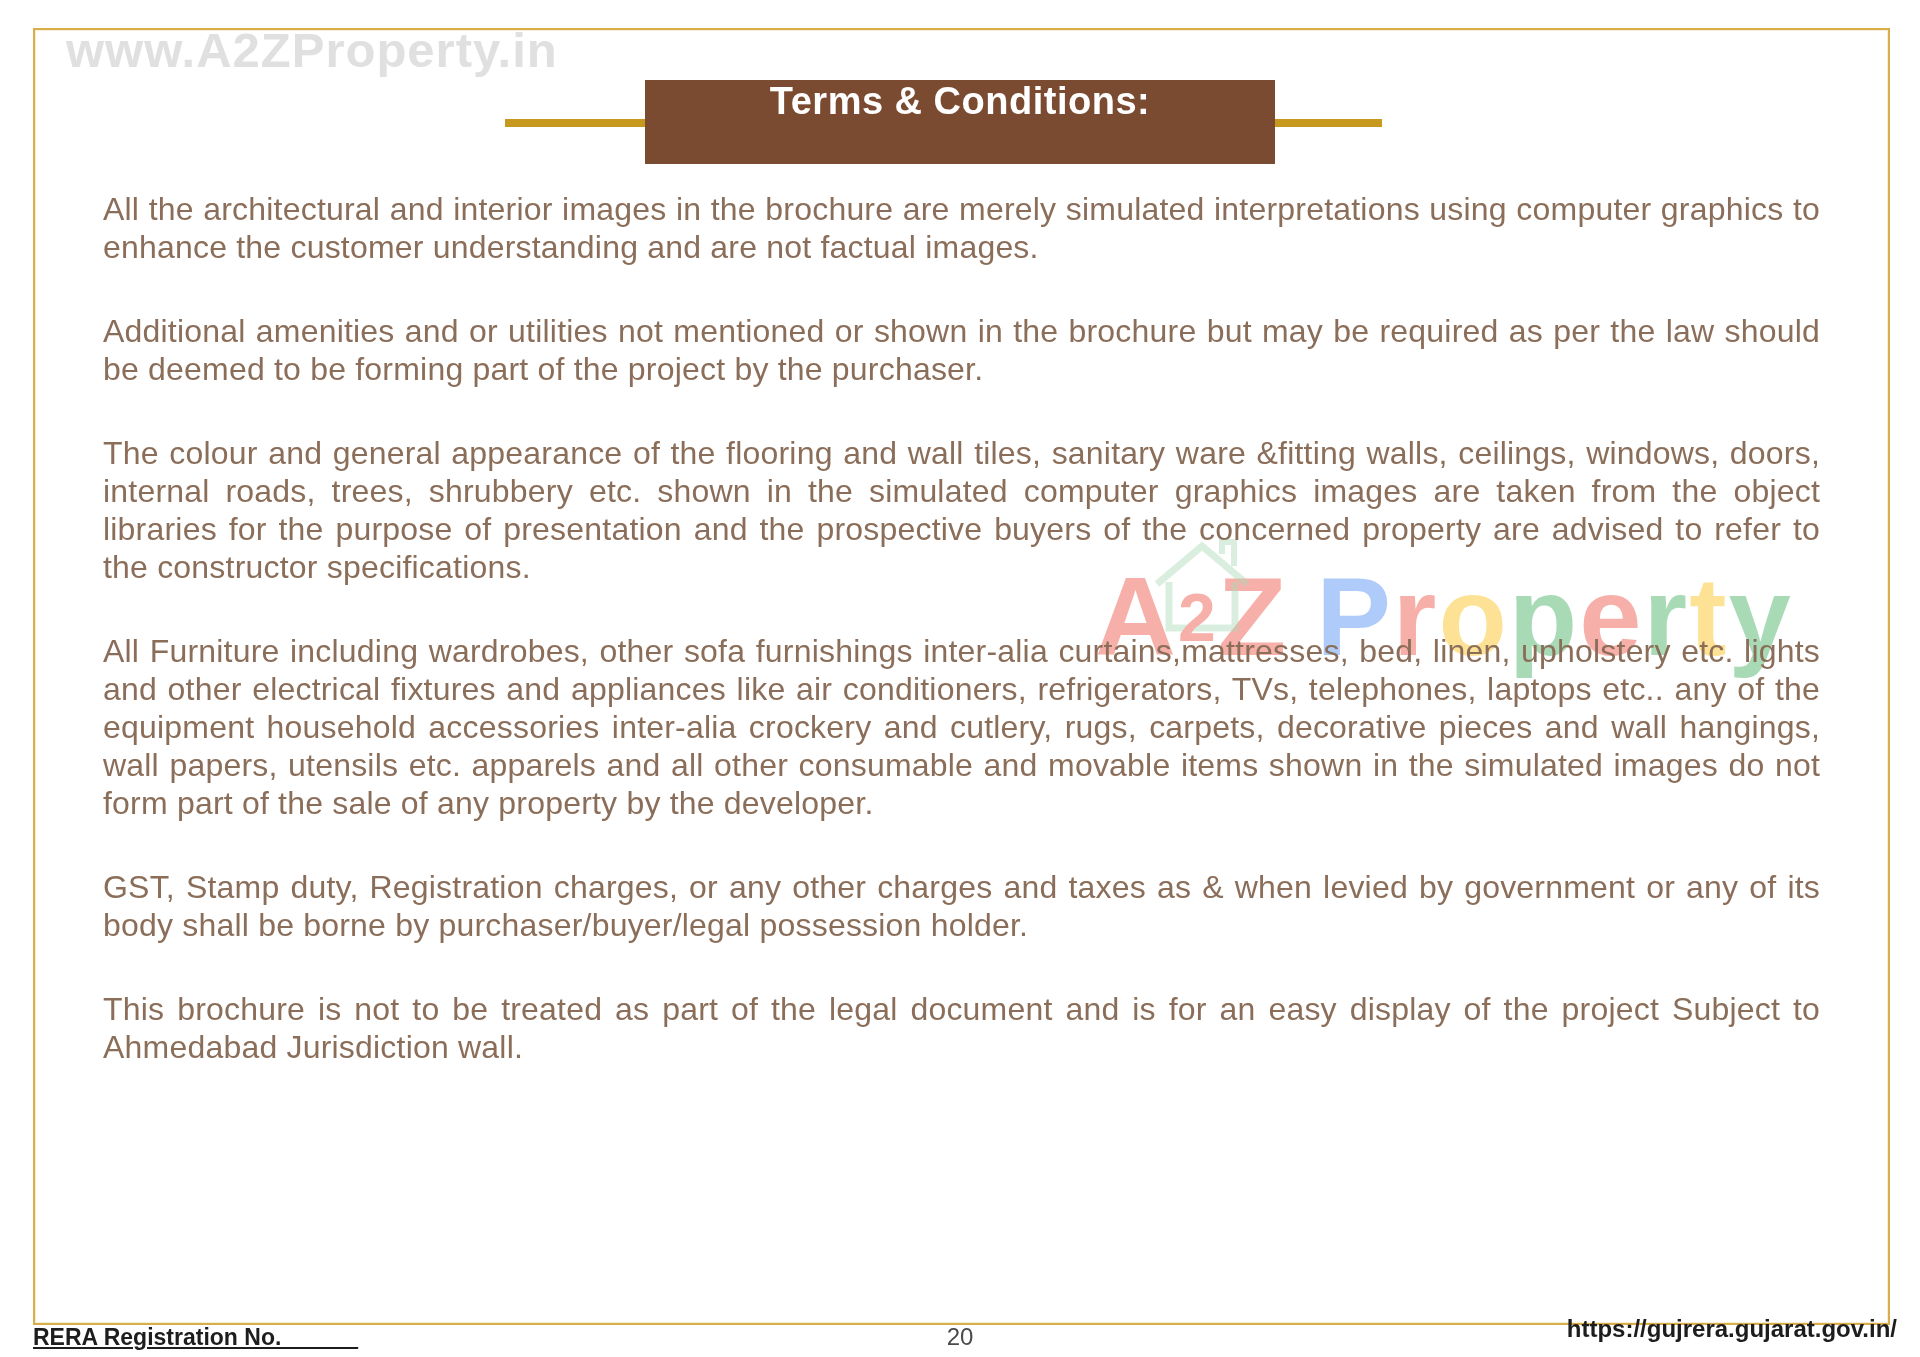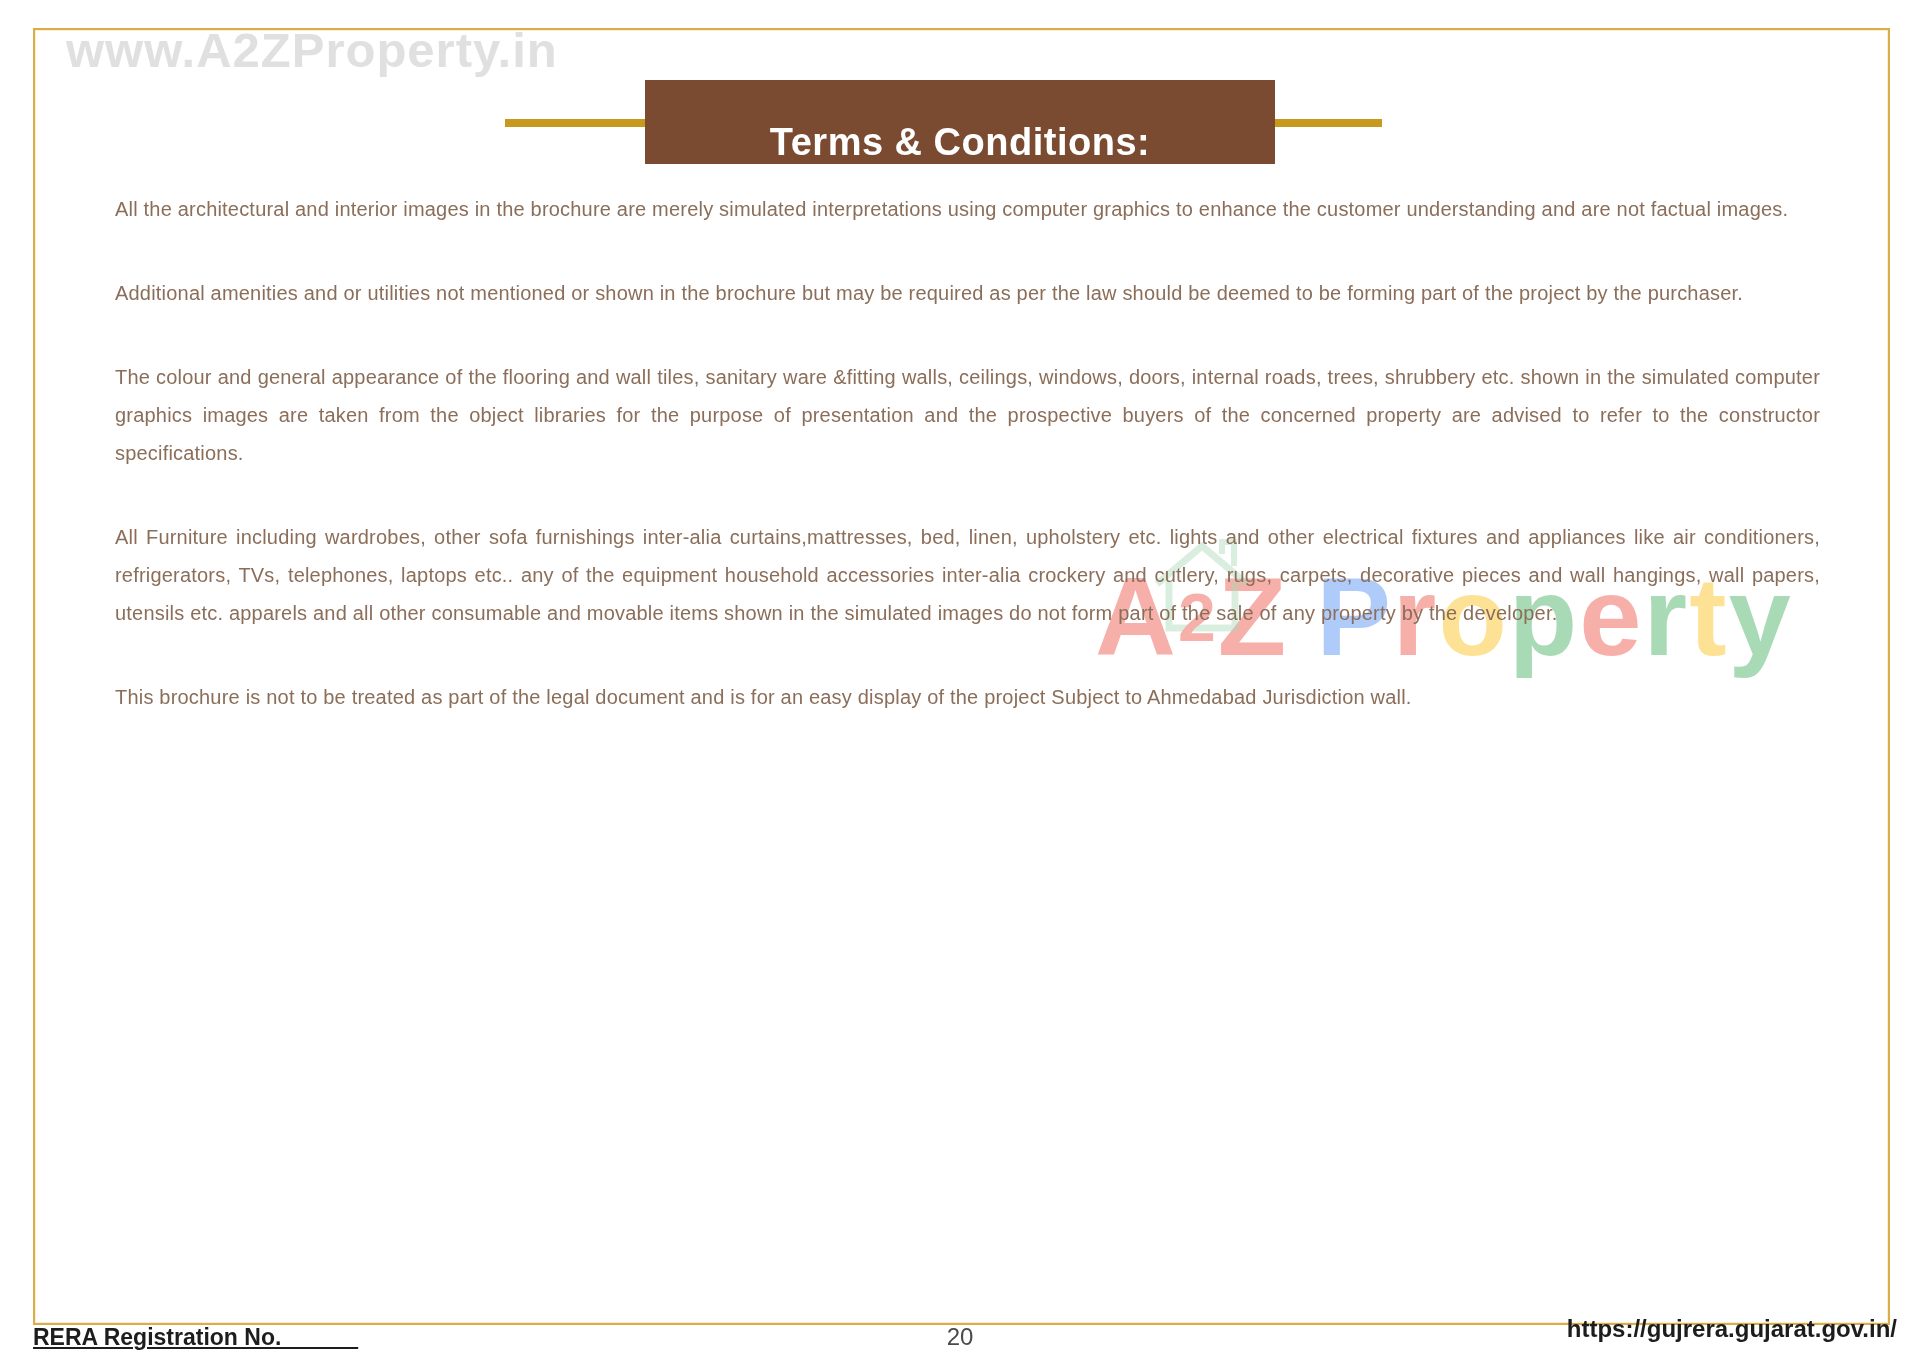--- a/index.html
+++ b/index.html
@@ -39,40 +39,40 @@
     width: 877px; height: 8px;
     background: var(--accent-gold, #c79a1f);
     z-index: 1;
   }
   .header-box {
     position: absolute;
     left: 645px; top: 80px;
     width: 630px; height: 84px;
     background: var(--header-brown, #7a4a31);
     z-index: 2;
-    display: flex; align-items: flex-end; justify-content: center;
+    display: flex; align-items: flex-start; justify-content: center;
   }
   .header-title {
     color: #ffffff;
     font-size: 38px;
     font-weight: bold;
     letter-spacing: 0.5px;
   }
 
   
   .content {
     position: absolute;
     left: 103px; top: 190px;
     width: 1717px;
     z-index: 3;
   }
   .content p {
-    margin: 0 0 46px 12px;
+    margin: 0 0 46px 0;
     color: var(--body-text, #8b6e59);
-    font-size: 20px;
+    font-size: 32px;
     line-height: 38px;
     text-align: justify;
     letter-spacing: 0.2px;
   }
 
   
   .watermark-center {
     position: absolute;
     left: 1095px; top: 552px;
     z-index: 1;
@@ -130,20 +130,21 @@
 <div class="header-rule"></div>
 <div class="header-box">
   <span class="header-title">Terms &amp; Conditions:</span>
 </div>
 
 <div class="content">
   <p>All the architectural and interior images in the brochure are merely simulated interpretations using computer graphics to enhance the customer understanding and are not factual images.</p>
   <p>Additional amenities and or utilities not mentioned or shown in the brochure but may be required as per the law should be deemed to be forming part of the project by the purchaser.</p>
   <p>The colour and general appearance of the flooring and wall tiles, sanitary ware &amp;fitting walls, ceilings, windows, doors, internal roads, trees, shrubbery etc. shown in the simulated computer graphics images are taken from the object libraries for the purpose of presentation and the prospective buyers of the concerned property are advised to refer to the constructor specifications.</p>
   <p>All Furniture including wardrobes, other sofa furnishings inter-alia curtains,mattresses, bed, linen, upholstery etc. lights and other electrical fixtures and appliances like air conditioners, refrigerators, TVs, telephones, laptops etc.. any of the equipment household accessories inter-alia crockery and cutlery, rugs, carpets, decorative pieces and wall hangings, wall papers, utensils etc. apparels and all other consumable and movable items shown in the simulated images do not form part of the sale of any property by the developer.</p>
+  <p>GST, Stamp duty, Registration charges, or any other charges and taxes as &amp; when levied by government or any of its body shall be borne by purchaser/buyer/legal possession holder.</p>
   <p>This brochure is not to be treated as part of the legal document and is for an easy display of the project Subject to Ahmedabad Jurisdiction wall.</p>
 </div>
 
 <div class="watermark-center">
   <svg class="wm-house" width="140" height="120" viewBox="0 0 140 120">
     <path d="M20 60 L65 22 L110 60" fill="none" stroke="#34a853" stroke-width="7" opacity="0.55"></path>
     <path d="M32 58 L32 104 L98 104 L98 58" fill="none" stroke="#34a853" stroke-width="7" opacity="0.55"></path>
     <path d="M85 30 L85 18 L97 18 L97 42" fill="none" stroke="#34a853" stroke-width="6" opacity="0.55"></path>
   </svg>
   <span class="wm-letter" style="color: rgb(234, 67, 53);">A</span><span class="wm-letter wm-small" style="color: rgb(234, 67, 53);">2</span><span class="wm-letter" style="color: rgb(234, 67, 53);">Z</span><span class="wm-gap"></span><span class="wm-letter" style="color: rgb(66, 133, 244);">P</span><span class="wm-letter" style="color: rgb(234, 67, 53);">r</span><span class="wm-letter" style="color: rgb(251, 188, 5);">o</span><span class="wm-letter" style="color: rgb(52, 168, 83);">p</span><span class="wm-letter" style="color: rgb(234, 67, 53);">e</span><span class="wm-letter" style="color: rgb(52, 168, 83);">r</span><span class="wm-letter" style="color: rgb(251, 188, 5);">t</span><span class="wm-letter" style="color: rgb(52, 168, 83);">y</span>

